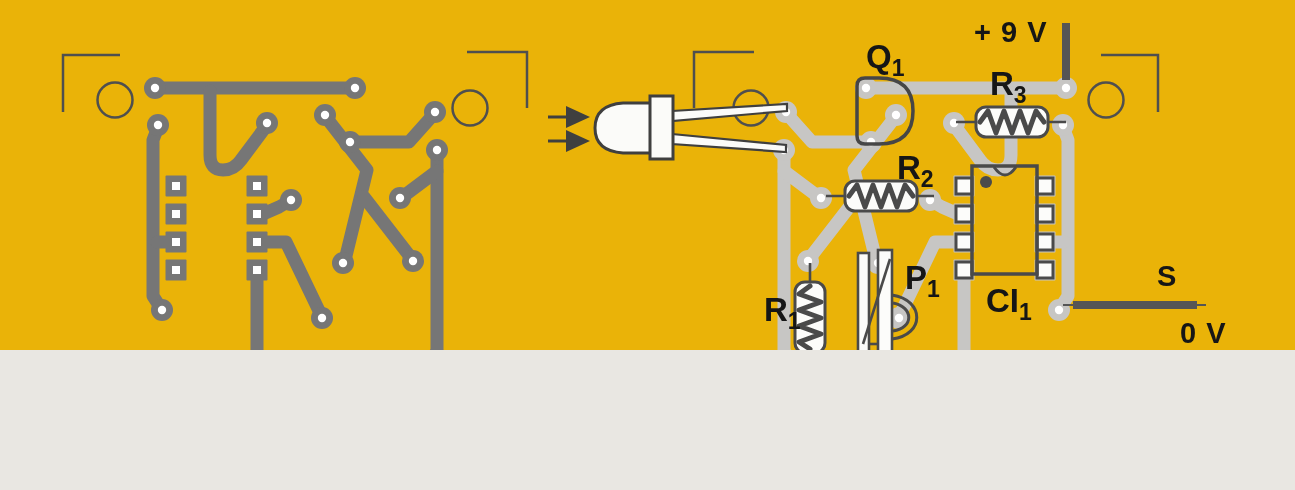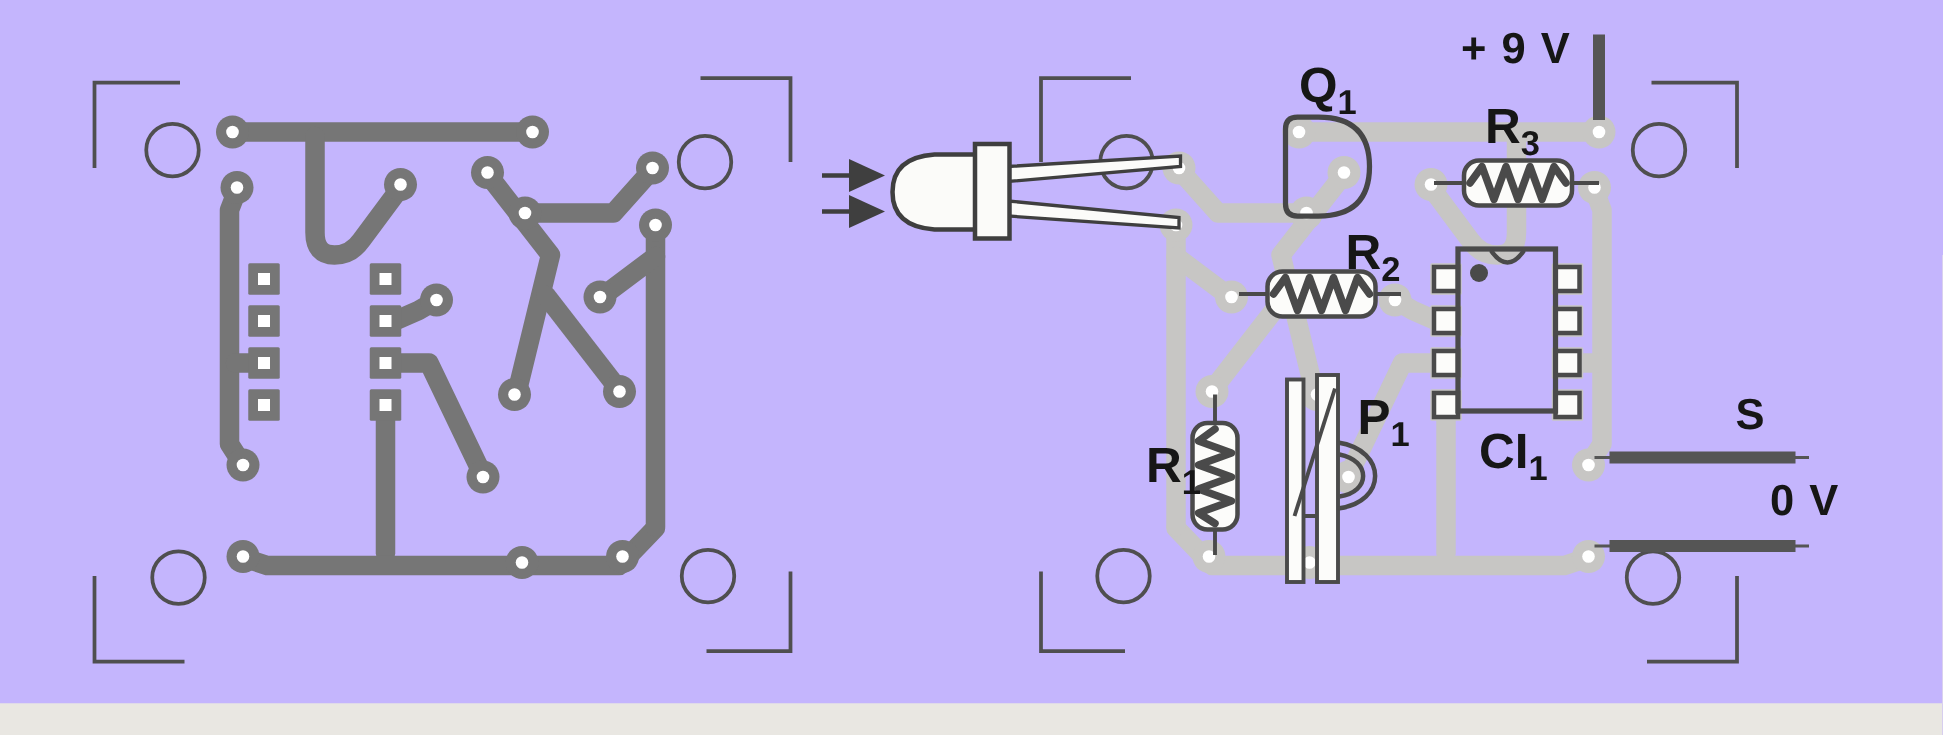--- a/index.html
+++ b/index.html
@@ -1,18 +1,18 @@
 <!DOCTYPE html>
 <html><head>
 <meta charset="utf-8">
 <style>
   html,body{margin:0;padding:0;background:#e9e7e2;}
   #stage{
-    width:1295px;height:469px;position:relative;
-    background:#c4b5fd;
+    width:1295px;height:350px;position:relative;
+    background:#eab308;
     font-family:"Liberation Sans", sans-serif;
     overflow:hidden;
   }
   svg text{
     font-family:"Liberation Sans", sans-serif;
     font-weight:bold;
     fill:#161616;
   }
   .lbl{font-size:33px;}
   .sub{font-size:23px;}

